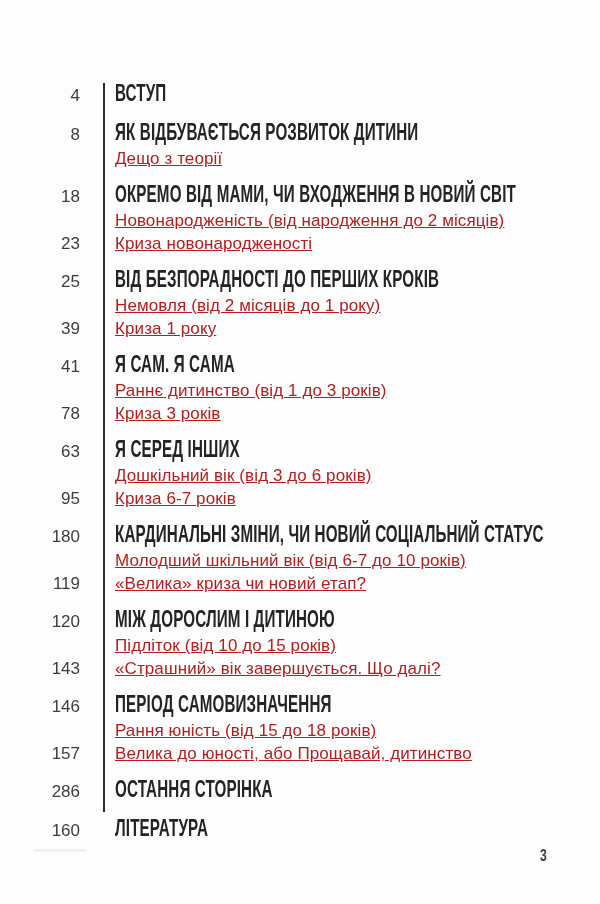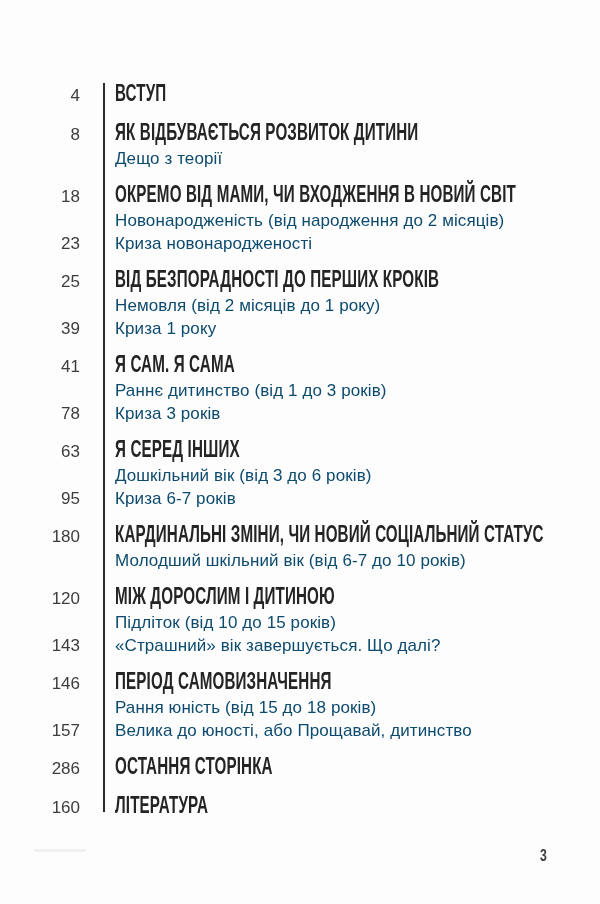--- a/index.html
+++ b/index.html
@@ -33,33 +33,33 @@
     align-items: baseline;
   }
   .row.h { line-height: 24px; }
   .row.s { line-height: 23px; }
   .num {
     flex: 0 0 80px;
     text-align: right;
     font-size: 17px;
     color: #3d3d3d;
   }
-  .txt { padding-left: 35px; white-space: nowrap; }
+  .txt { padding-left: 35px; white-space: nowrap; text-decoration: underline; }
   .head {
     display: inline-block;
     font-size: 23px;
     font-weight: 700;
     color: #242424;
     transform: scaleX(0.66);
     transform-origin: left bottom;
     letter-spacing: 0.2px;
   }
   .sub {
     font-size: 17px;
-    color: #0c4a6e;
+    color: #b91c1c;
     letter-spacing: 0.1px;
   }
   .footer-num {
     position: absolute;
     left: 540px;
     top: 846px;
     font-size: 17px;
     font-weight: 700;
     color: #3a3a3a;
     transform: scaleX(0.72);
@@ -161,20 +161,24 @@
 
     <div class="group">
       <div class="row h">
         <span class="num">180</span>
         <span class="txt"><span class="head">КАРДИНАЛЬНІ ЗМІНИ, ЧИ НОВИЙ СОЦІАЛЬНИЙ СТАТУС</span></span>
       </div>
       <div class="row s">
         <span class="num"></span>
         <span class="txt sub">Молодший шкільний вік (від 6-7 до 10 років)</span>
       </div>
+      <div class="row s">
+        <span class="num">119</span>
+        <span class="txt sub">«Велика» криза чи новий етап?</span>
+      </div>
     </div>
 
     <div class="group">
       <div class="row h">
         <span class="num">120</span>
         <span class="txt"><span class="head">МІЖ ДОРОСЛИМ І ДИТИНОЮ</span></span>
       </div>
       <div class="row s">
         <span class="num"></span>
         <span class="txt sub">Підліток (від 10 до 15 років)</span>

